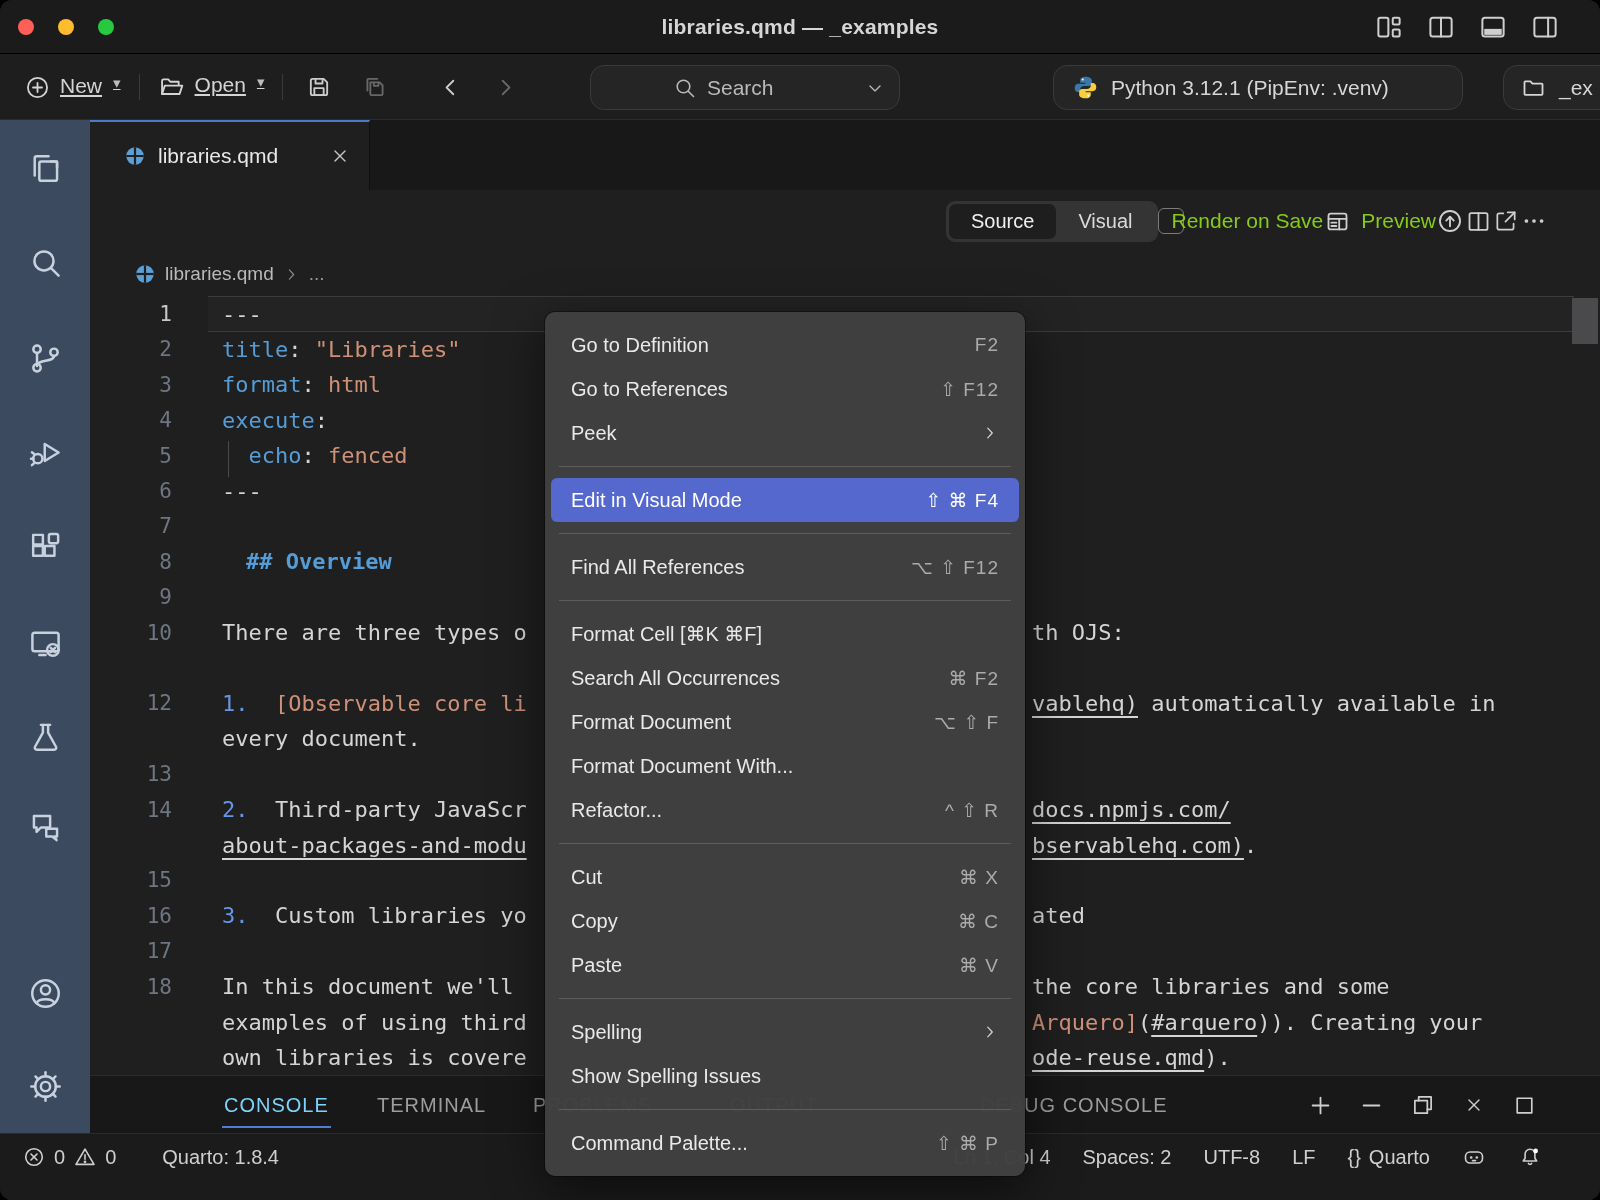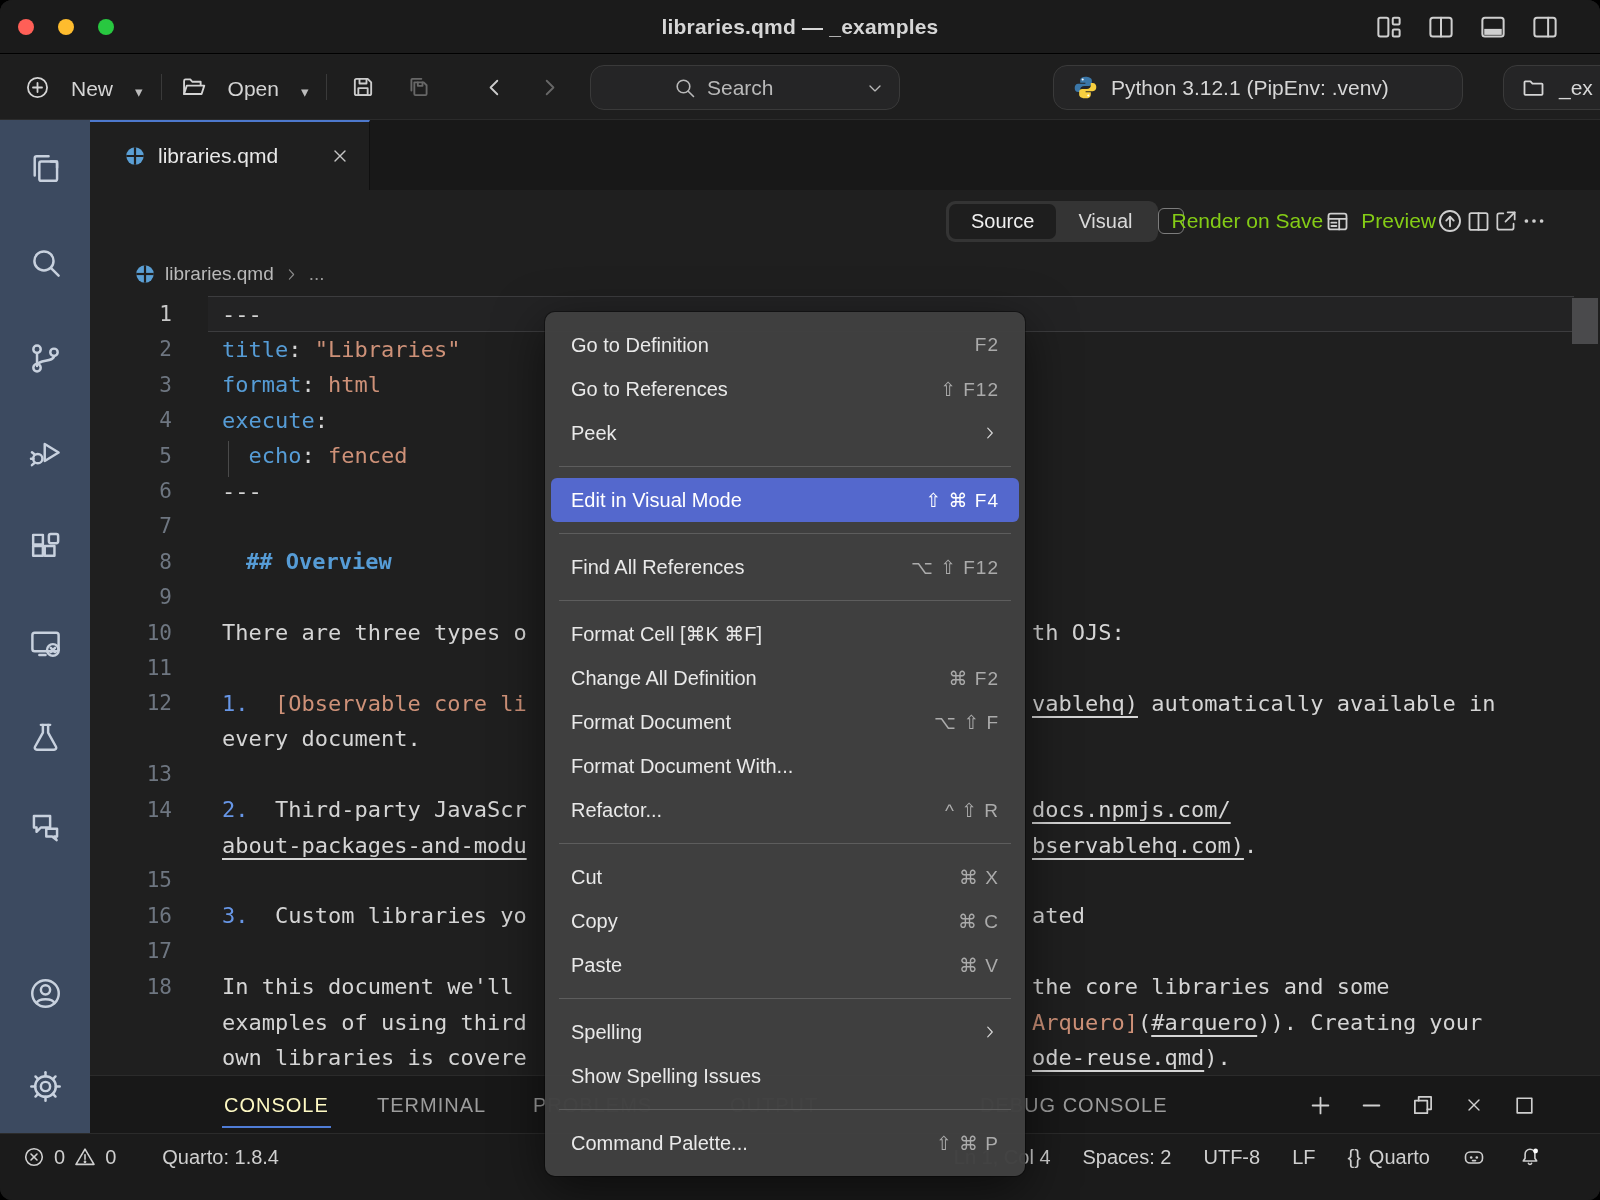--- a/index.html
+++ b/index.html
@@ -11,21 +11,21 @@
   .titlebar{position:absolute;left:0;top:0;width:1600px;height:54px;background:#1b1b1b;border-bottom:1px solid #000;}
   .tlight{position:absolute;top:19px;width:16px;height:16px;border-radius:50%;}
   .title-text{position:absolute;left:0;right:0;top:0;height:54px;display:flex;align-items:center;justify-content:center;
               font-size:21px;color:#d6d6d6;font-weight:700;letter-spacing:.2px;}
   .tb-icons{position:absolute;right:40px;top:0;height:54px;display:flex;align-items:center;gap:22px;color:#cfcfcf;}
   .tb-icons .ic{width:30px;height:30px;}
 
   
   .toolbar{position:absolute;left:0;top:55px;width:1600px;height:65px;background:#1e1e1e;border-bottom:1px solid #2b2b2b;
            display:flex;align-items:center;}
-  .tbtn{display:flex;align-items:flex-end;gap:20px;color:#d4d4d4;font-size:21px;padding:0 10px;}
+  .tbtn{display:flex;align-items:flex-start;gap:9px;color:#d4d4d4;font-size:21px;padding:0 10px;text-decoration:underline;}
   .caret{font-size:15px;color:#bcbcbc;margin-left:2px;}
   .vsep{width:1px;height:26px;background:#3a3a3a;margin:0 8px;}
   .ic{display:inline-flex;align-items:center;justify-content:center;}
   .ic svg{display:block;}
   .dim{opacity:.42;}
   .pill{height:45px;border:1px solid #3a3a3a;background:#252526;border-radius:14px;display:flex;align-items:center;color:#c9c9c9;}
   .search-pill{position:absolute;left:590px;top:10px;width:310px;padding:0 14px 0 82px;gap:10px;font-size:21px;color:#b9b9b9;}
   .search-pill .spacer{flex:1;}
   .interp-pill{position:absolute;left:1053px;top:10px;width:410px;padding:0 18px;gap:12px;font-size:21px;color:#d6d6d6;}
   .ws-pill{position:absolute;left:1503px;top:10px;width:130px;padding:0 16px;gap:12px;font-size:21px;color:#d6d6d6;}
@@ -70,21 +70,21 @@
   .guide{position:absolute;left:138px;top:3px;bottom:-3px;width:1px;background:#4a4a4a;}
   .cs-d{color:#d5d5d5;} .cs-k{color:var(--code-key,#569cd6);} .cs-s{color:var(--code-string,#ce9178);}
   .cs-n{color:var(--code-num,#6796e6);}
   .u{text-decoration:underline;text-underline-offset:5px;text-decoration-thickness:1.5px;}
   .b{font-weight:700;margin-left:24px;}
   .scroll-thumb{position:absolute;left:1572px;top:298px;width:26px;height:46px;background:#4a4a4c;z-index:3;}
 
   
   .panel{position:absolute;left:90px;top:1075px;right:0;height:58px;background:#181818;border-top:1px solid #2b2b2b;}
   .ptab{position:absolute;top:0;height:58px;display:flex;align-items:center;font-size:20px;letter-spacing:1px;color:#9d9d9d;}
-  .ptab.active{color:#fef9c3;}
+  .ptab.active{color:#7dd3fc;}
   .ptab.active::after{content:"";position:absolute;left:-2px;right:-2px;bottom:6px;height:2px;background:var(--panel-accent,#4f7cd6);}
   .panel-actions{position:absolute;right:62px;top:0;height:58px;display:flex;align-items:center;gap:24px;color:#cfcfcf;}
   .panel-actions .ic{width:27px;height:27px;}
 
   
   .statusbar{position:absolute;left:0;right:0;top:1133px;bottom:0;background:#1b1b1b;border-top:1px solid #2b2b2b;
              display:flex;align-items:center;padding:0 58px 20px 22px;font-size:20px;color:#cfcfcf;}
   .sb-left{display:flex;align-items:center;gap:10px;}
   .sb-item{display:flex;align-items:center;gap:8px;}
   .sb-gap{width:26px;}
@@ -454,24 +454,20 @@
       </div>
       <div class="crow" style="top: 283.2px;">
         <span class="gut">9</span>
         <span class="ccode"></span>
       </div>
       <div class="crow" style="top: 318.6px;">
         <span class="gut">10</span>
         <span class="ccode"><span class="cs-d">There are three types o</span></span>
         <span class="cright"><span class="cs-d">th OJS:</span></span>
       </div>
-      <div class="crow" style="top: 354px;">
-        <span class="gut">11</span>
-        <span class="ccode"></span>
-      </div>
       <div class="crow" style="top: 389.4px;">
         <span class="gut">12</span>
         <span class="ccode"><span class="cs-n">1.</span><span class="cs-d">  </span><span class="cs-s">[Observable core li</span></span>
         <span class="cright"><span class="cs-d u">vablehq)</span><span class="cs-d"> automatically available in</span></span>
       </div>
       <div class="crow" style="top: 424.8px;">
         <span class="gut"></span>
         <span class="ccode"><span class="cs-d">every document.</span></span>
       </div>
       <div class="crow" style="top: 460.2px;">
@@ -632,21 +628,21 @@
       <div class="msep"></div>
       <div class="mi">
         <span class="ml">Find All References</span>
         <span class="ms">⌥ ⇧ F12</span>
       </div>
       <div class="msep"></div>
       <div class="mi">
         <span class="ml">Format Cell [⌘K ⌘F]</span>
       </div>
       <div class="mi">
-        <span class="ml">Change All Definition</span>
+        <span class="ml">Search All Occurrences</span>
         <span class="ms">⌘ F2</span>
       </div>
       <div class="mi">
         <span class="ml">Format Document</span>
         <span class="ms">⌥ ⇧ F</span>
       </div>
       <div class="mi">
         <span class="ml">Format Document With...</span>
       </div>
       <div class="mi">

